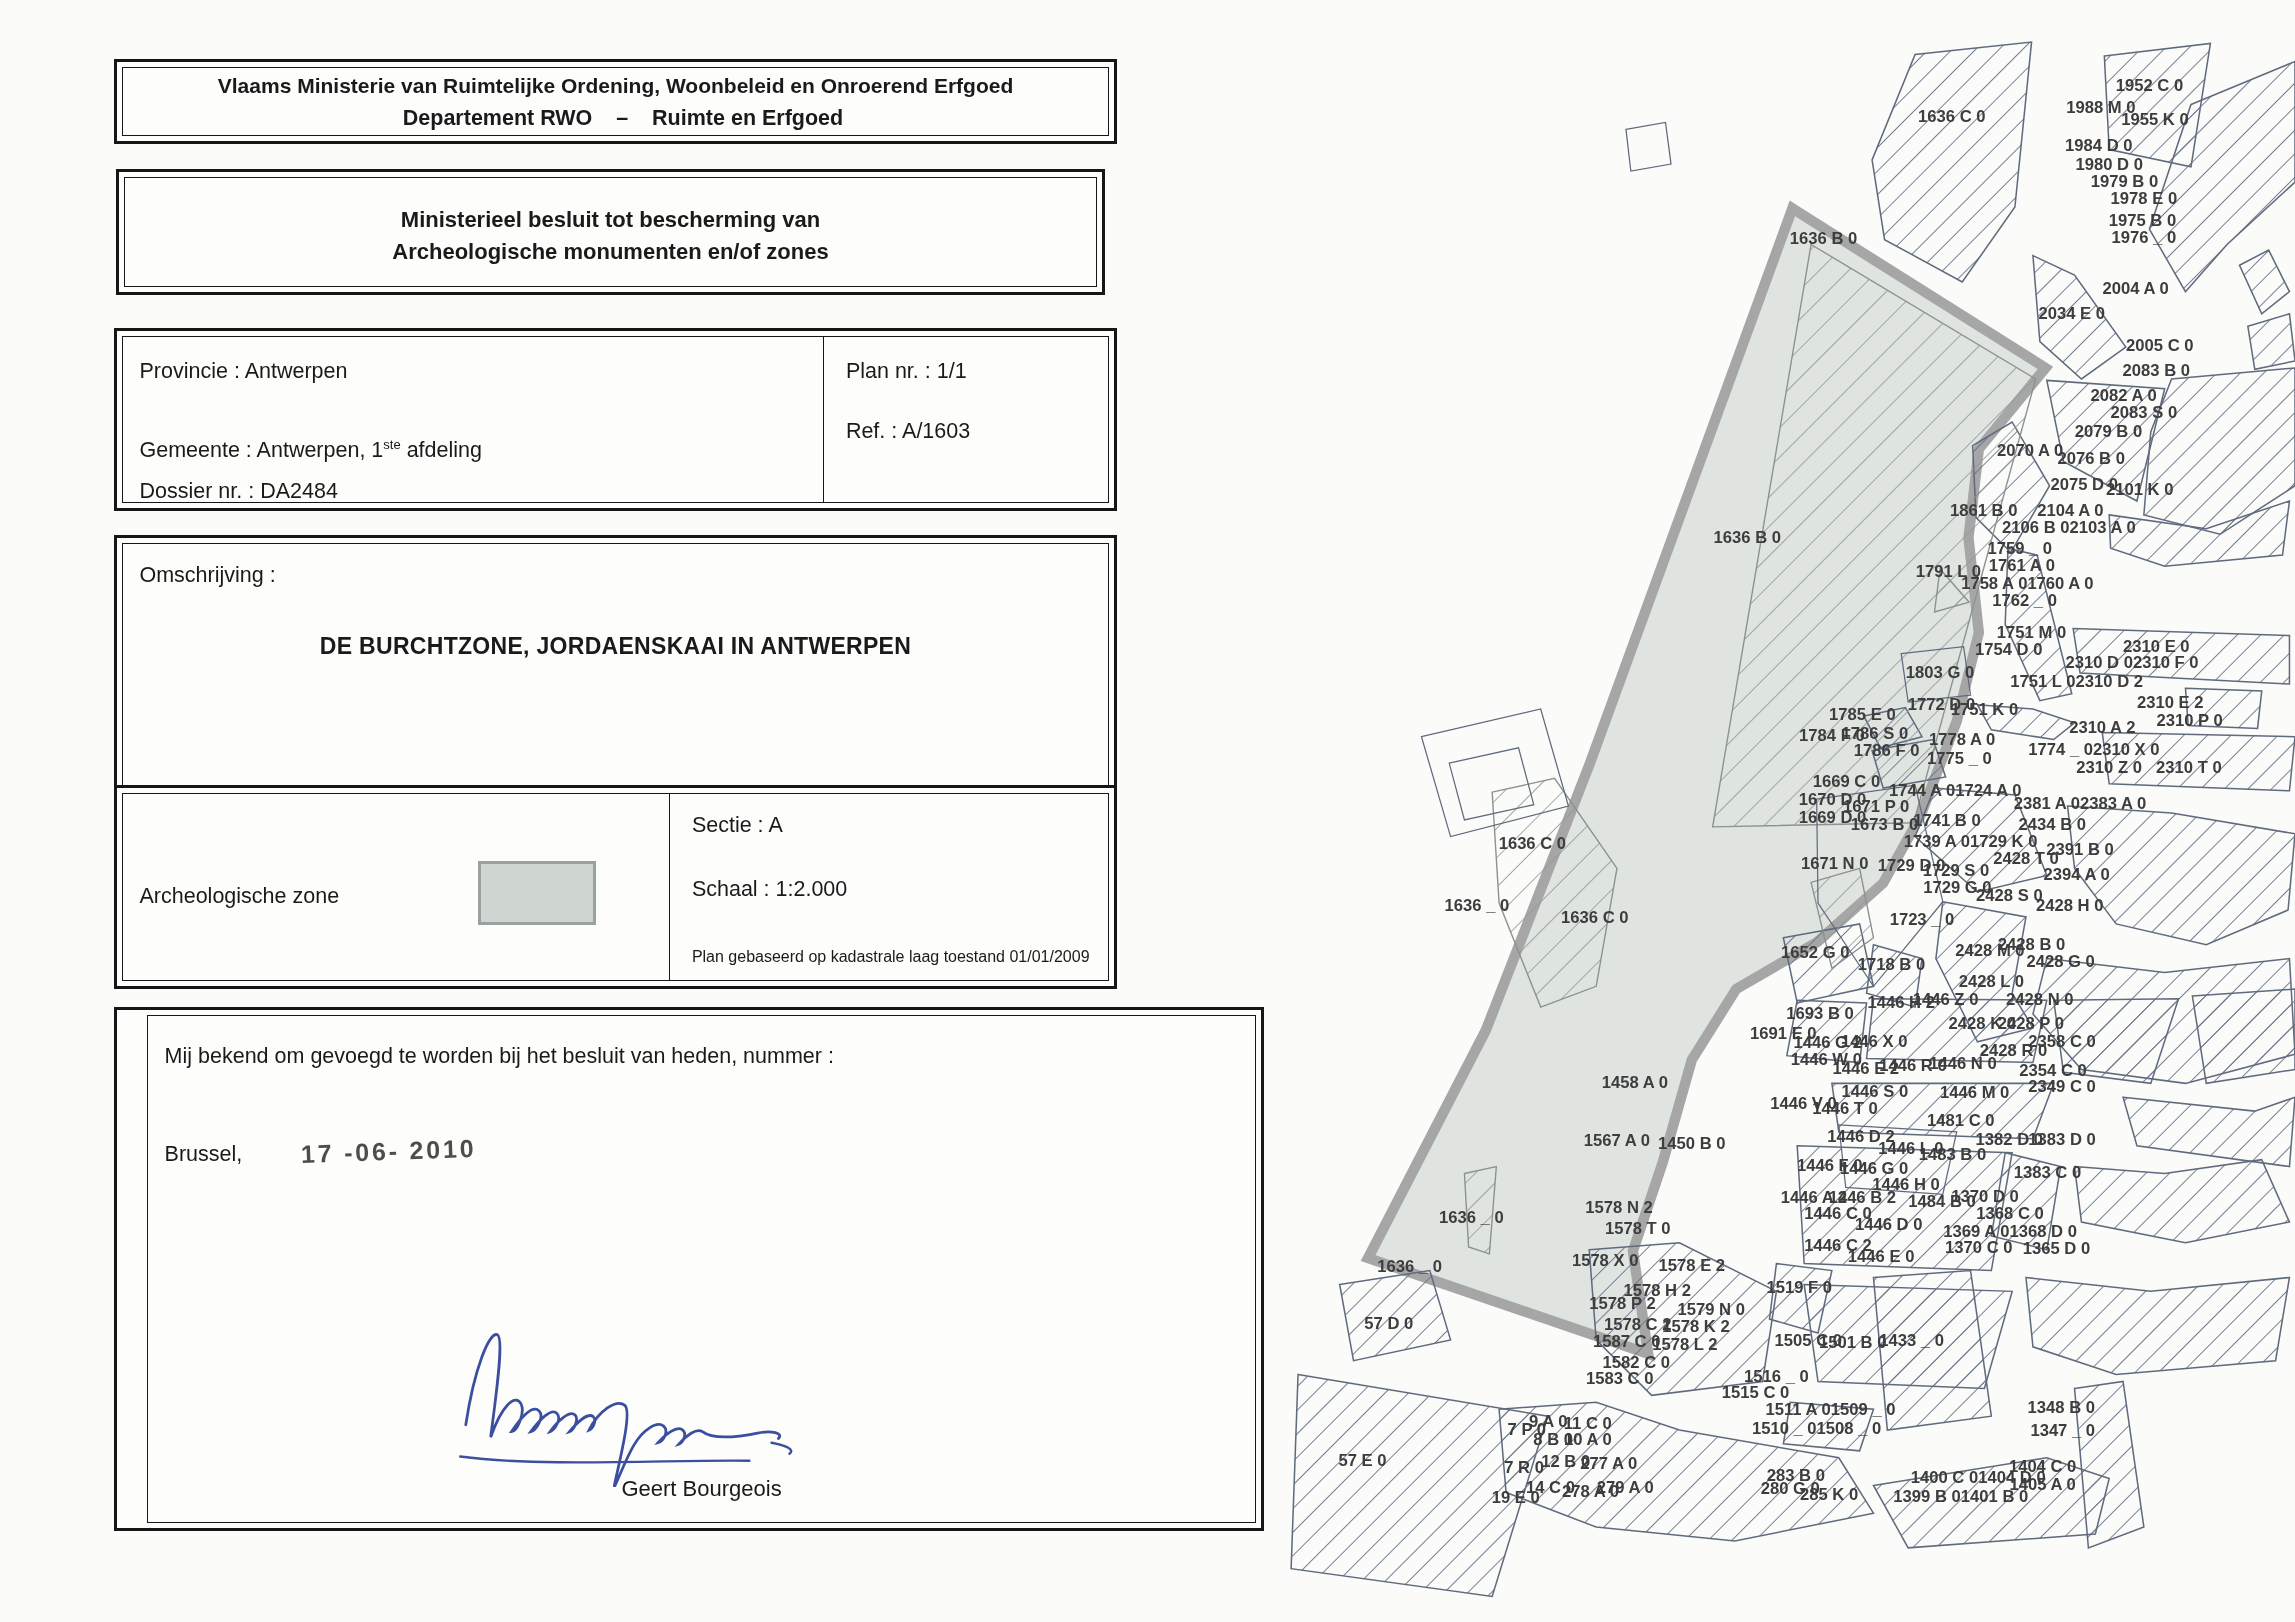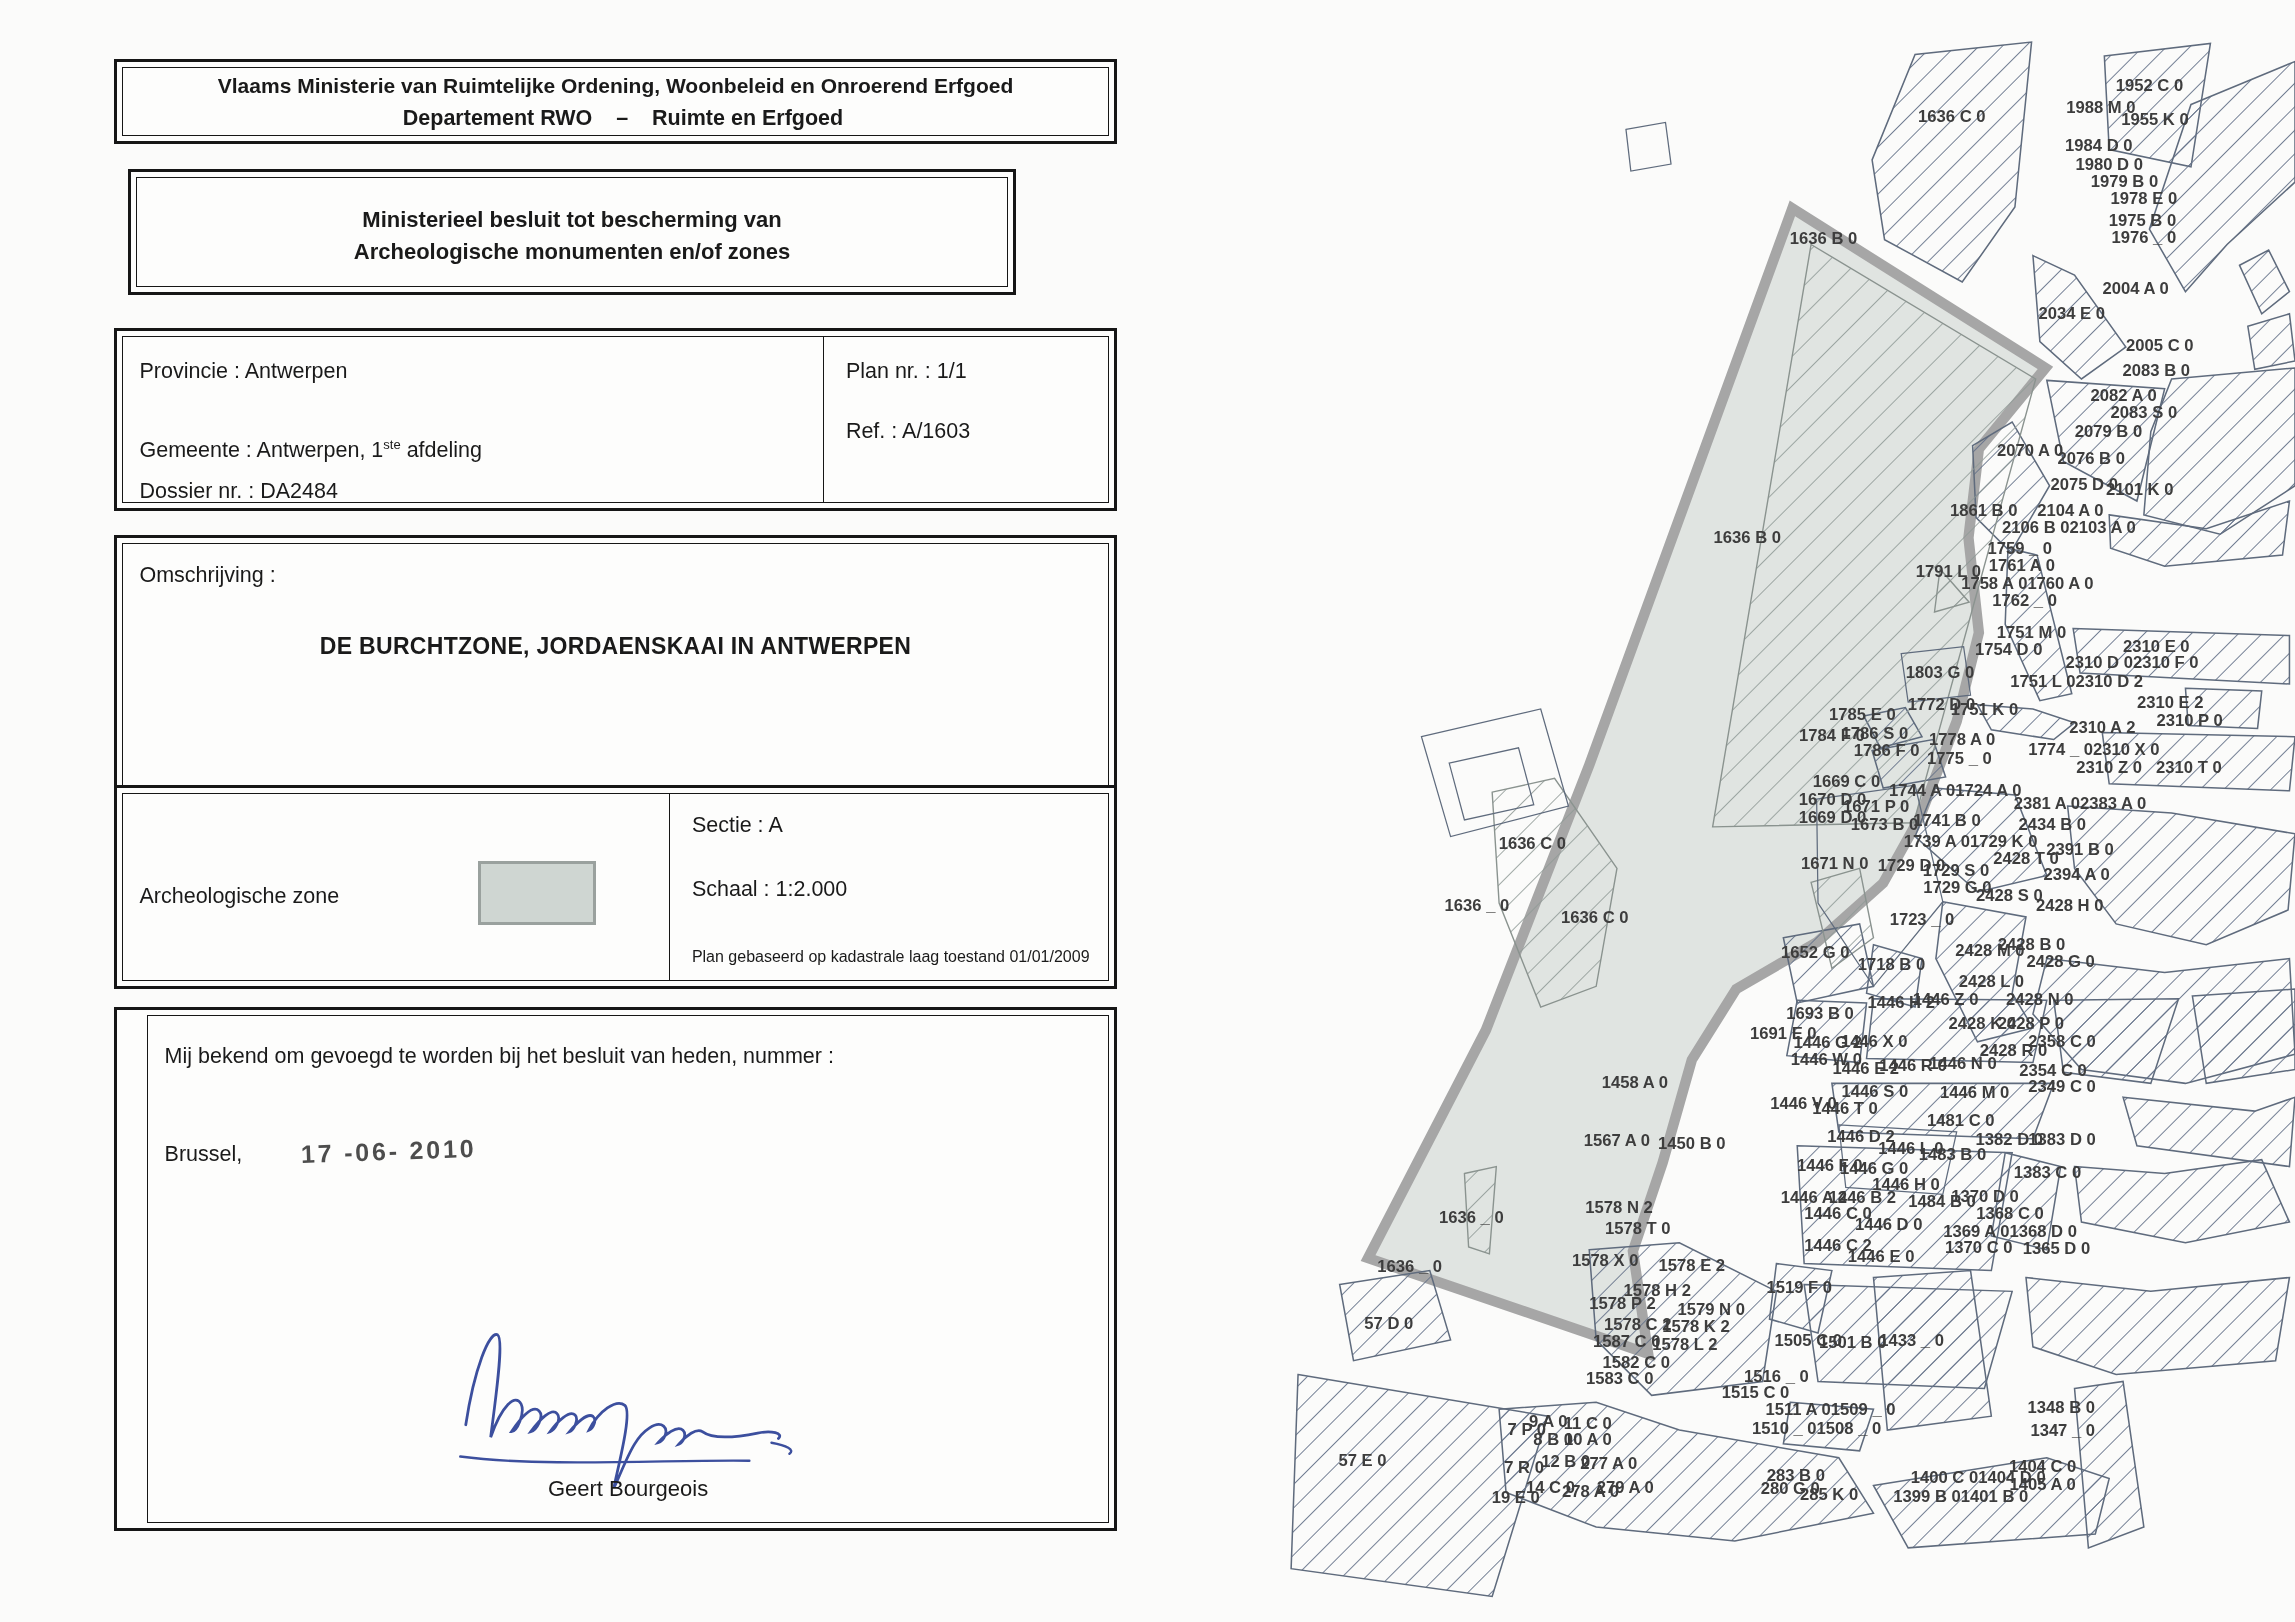--- a/index.html
+++ b/index.html
@@ -30,21 +30,21 @@
 
 <div class="box" style="left:114px;top:59px;width:1003px;height:85px;">
   <div class="box-inner">
     <div class="center-col">
       <div class="hline" style="font-size:21px;">Vlaams Ministerie van Ruimtelijke Ordening, Woonbeleid en Onroerend Erfgoed</div>
       <div class="hline" style="font-size:21.5px;margin-left:15px;">Departement RWO    –    Ruimte en Erfgoed</div>
     </div>
   </div>
 </div>
 
-<div class="box" style="left:128px;top:169px;width:888px;height:126px;">
+<div class="box" style="left:116px;top:169px;width:989px;height:126px;">
   <div class="box-inner">
     <div class="center-col" style="justify-content:flex-start;padding-top:26px;">
       <div class="hline">Ministerieel besluit tot bescherming van</div>
       <div class="hline">Archeologische monumenten en/of zones</div>
     </div>
   </div>
 </div>
 
 <div class="box" style="left:114px;top:328px;width:1003px;height:183px;">
   <div class="box-inner">
@@ -68,21 +68,21 @@
   <div class="box-inner">
     <div class="divider-v" style="left:546px;"></div>
     <div class="abs t31" style="left:16.6px;top:90px;">Archeologische zone</div>
     <div class="swatch" style="left: 355px; top: 67px; background: rgb(207, 214, 210);"></div>
     <div class="abs t31" style="left:569px;top:19.4px;">Sectie : A</div>
     <div class="abs t31" style="left:569px;top:83px;">Schaal : 1:2.000</div>
     <div class="abs small-note" style="left:569px;top:154px;">Plan gebaseerd op kadastrale laag toestand 01/01/2009</div>
   </div>
 </div>
 
-<div class="box" style="left:114px;top:1007px;width:1003px;height:524px;padding-left:30px;">
+<div class="box" style="left:114px;top:1007px;width:1150px;height:524px;padding-left:30px;">
   <div class="box-inner">
     <div class="abs t31" style="left:16.6px;top:28px;">Mij bekend om gevoegd te worden bij het besluit van heden, nummer :</div>
     <div class="abs t31" style="left:16.6px;top:126px;">Brussel,</div>
     <div class="abs" style="left:153px;top:121px;"><span id="date-stamp">17 -06- 2010</span></div>
     <svg class="abs" style="left:298px;top:305px;" width="402" height="166" viewBox="0 0 580 240">
       <path id="sig-path" fill="none" stroke-width="4" stroke-linecap="round" d="M28,150 C40,70 62,14 74,20 C84,26 70,120 64,168
            C80,122 100,104 108,120 C114,133 102,160 94,160
            C106,142 124,120 134,130 C142,138 130,158 122,160
            C134,144 152,124 160,134 C167,142 156,158 150,160
            C160,146 178,128 186,136 C192,142 184,158 178,160

